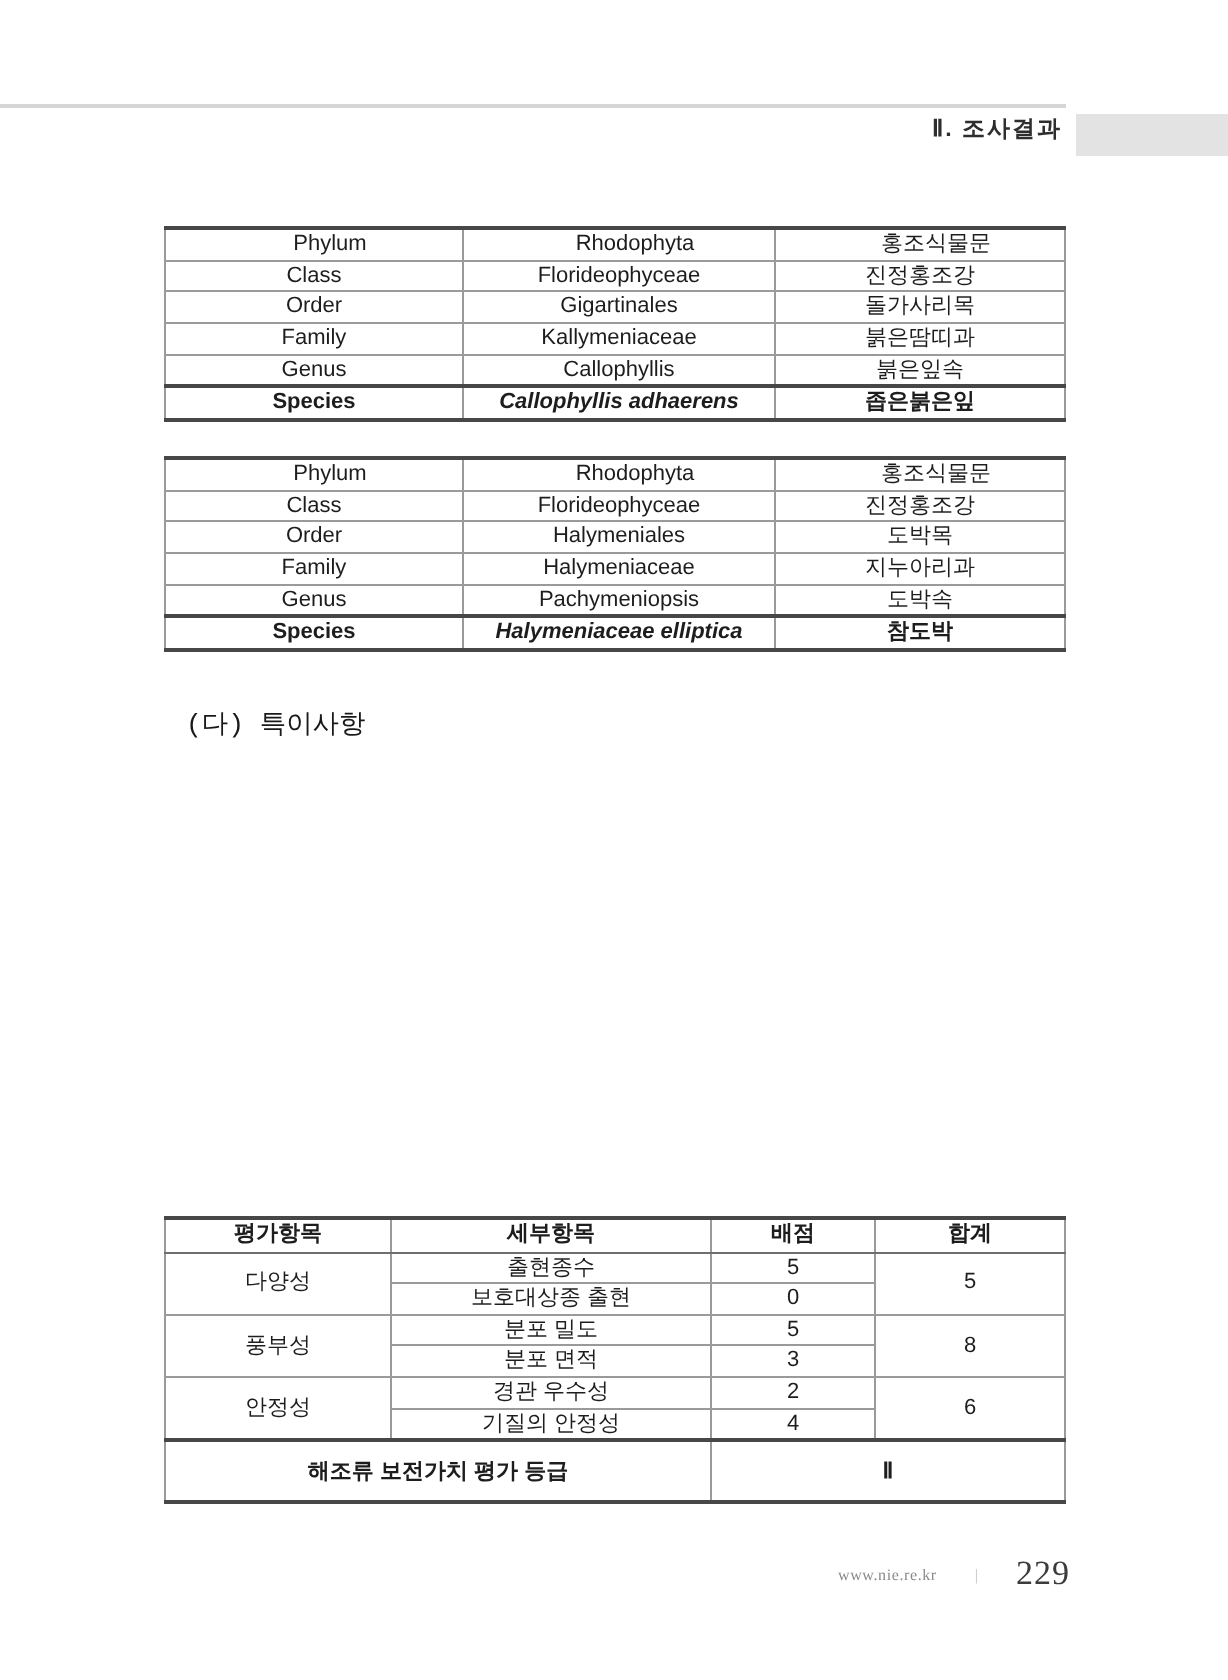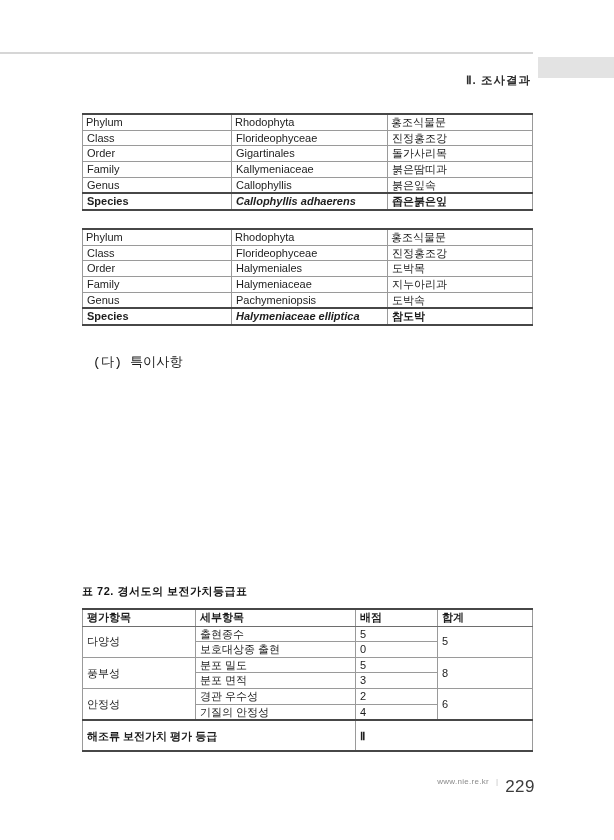--- a/index.html
+++ b/index.html
@@ -8,42 +8,42 @@
     background:#ffffff;
     font-family:"Liberation Sans", sans-serif;
     position:relative;
     overflow:hidden;
   }
   .page { position:absolute; inset:0; background:#fff; }
 
   
   .header-rule { position:absolute; left:0; top:52px; width:533px; height:2px; background:#d6d6d6; }
   .header-title {
-    position:absolute; top:73px; right:83px;
+    position:absolute; top:57px; right:83px;
     font-size:11.5px; font-weight:600; color:#2e2e2e; letter-spacing:1px;
   }
   .header-tab { position:absolute; top:57px; right:0; width:76px; height:21px; background:#e3e3e3; }
 
   
   table {
     border-collapse:collapse; table-layout:fixed;
     position:absolute; left:82px; width:450px;
     font-size:11px; color:#1d1d1d;
     border-top:2px solid #474747; border-bottom:2px solid #474747;
   }
   td, th {
     border:1px solid #9a9a9a; height:15px;
-    text-align:left; vertical-align:middle;
+    text-align:center; vertical-align:middle;
     padding:1px 4px; font-weight:normal; line-height:1.15;
   }
 
   
   .tax1 { top:113px; }
   .tax2 { top:228px; }
-  .tax-table tr:first-child td { text-align:left; padding-left:3px; }
+  .tax-table tr:first-child td { text-align:center; padding-left:20px; }
   .tax-table tr.species-row td { border-top:2px solid #474747; font-weight:bold; }
   .tax-table tr.species-row .latin-cell { font-style:italic; }
 
   
   .body-text {
     position:absolute; left:63px; top:352px; width:471px;
     font-family:Liberation Mono, monospace;
     font-size:13.2px; line-height:22px; color:#181818;
   }
   .sec-heading { text-indent:30px; }
@@ -55,21 +55,21 @@
     position:absolute; left:82px; top:584px;
     font-size:11px; font-weight:600; color:#141414; letter-spacing:0.5px;
   }
   .grade { top:608px; }
   .grade th { font-weight:bold; height:17px; border-bottom:1px solid #6e6e6e; }
   .grade .total-row td { border-top:2px solid #474747; font-weight:bold; height:31px; }
 
   
   .page-footer {
     position:absolute; right:79px; top:777px;
-    display:flex; gap:7px;
+    display:flex; align-items:center; gap:19px;font-family:Liberation Serif, serif;
   }
   .footer-site { font-size:8px; color:#8a8a8a; letter-spacing:0.3px; }
   .footer-sep { font-size:8px; color:#c2c2c2; }
   .footer-page { font-size:17px; font-weight:300; color:#3c3c3c; letter-spacing:0.5px; }
 </style>
 </head>
 <body>
 
 <div class="page">
 
@@ -154,21 +154,20 @@
       <td class="latin-cell">Halymeniaceae elliptica</td>
       <td>참도박</td>
     </tr>
   </tbody>
     </table>
 
   <div class="body-text">
     <div class="sec-heading">(다) 특이사항</div>
   </div>
 
-  <div class="table-caption">표 72. 경서도의 보전가치등급표</div>
 
   <table class="grade">
     <colgroup>
         <col style="width:113px">
         <col style="width:160px">
         <col style="width:82px">
         <col style="width:95px">
       </colgroup>
     <tbody>
         <tr>

